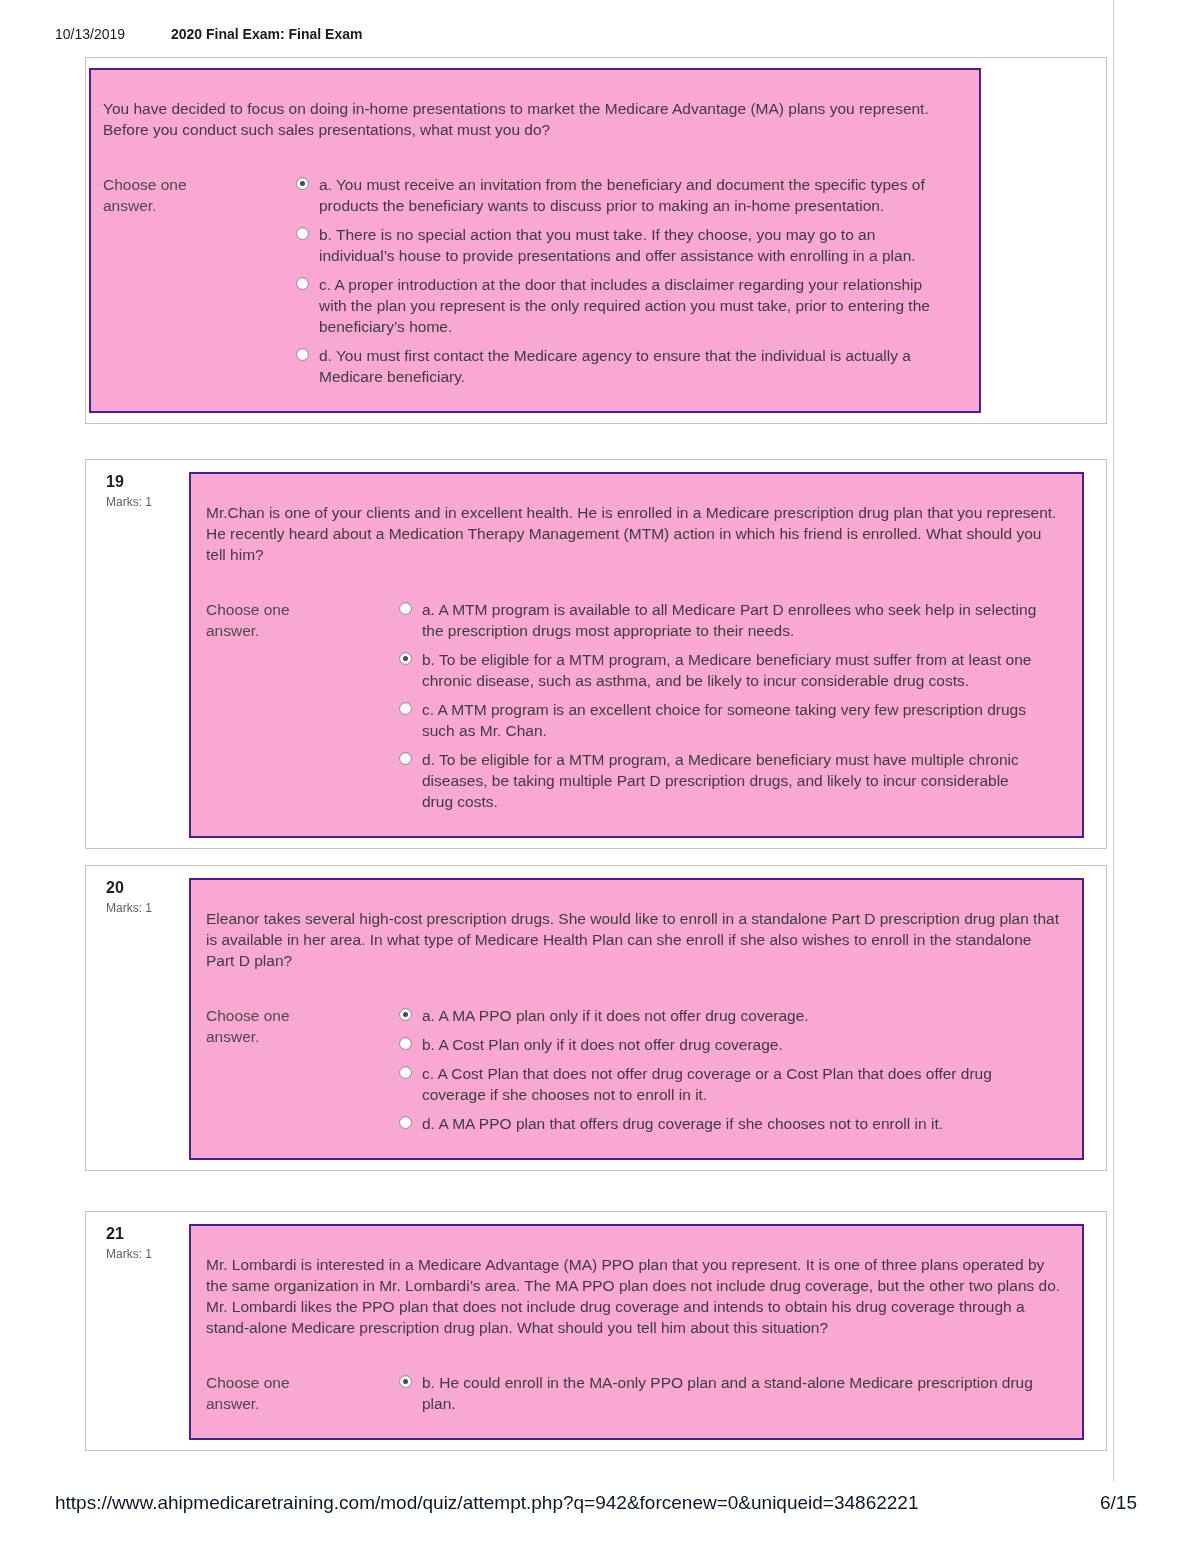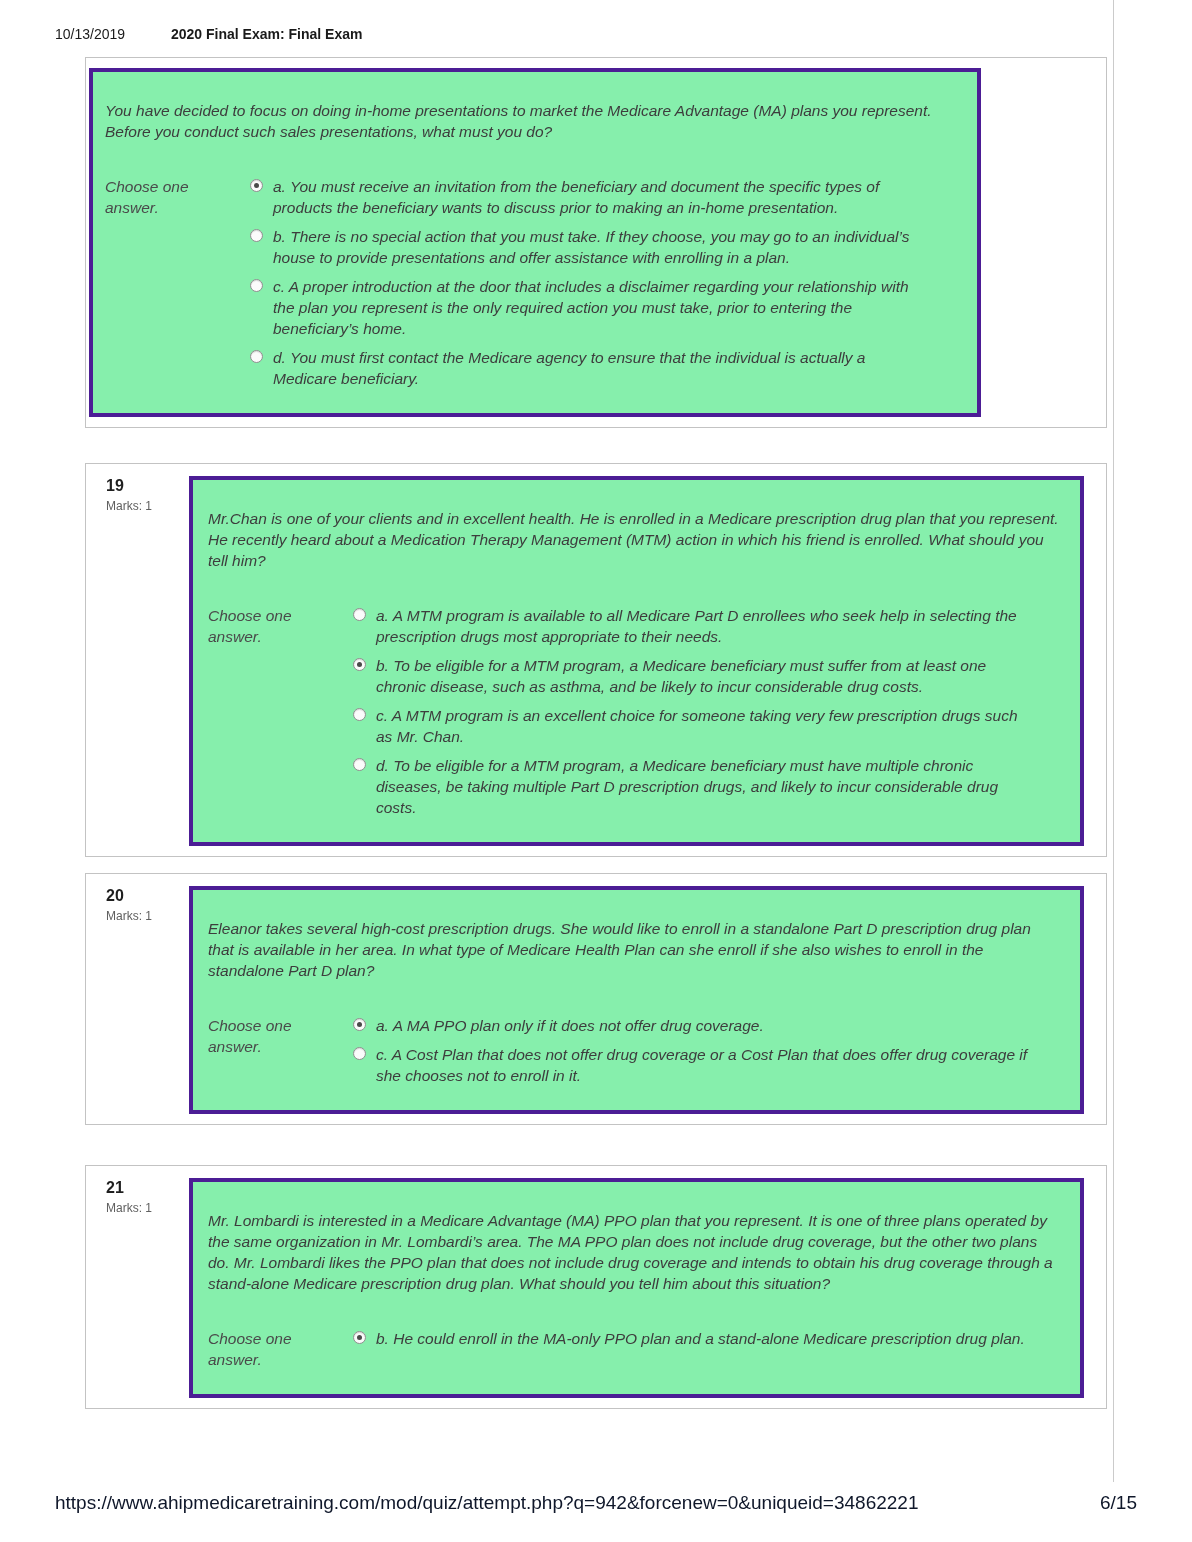--- a/index.html
+++ b/index.html
@@ -19,25 +19,25 @@
 
   .qblock { border: 1px solid #c3c3c3; background: #fff; display: flex; }
   .q19 { margin-top: 35px; }
   .q20 { margin-top: 16px; }
   .q21wrap { margin-top: 40px; height: 282px; overflow: hidden; }
 
   .qnum-col { width: 103px; flex-shrink: 0; padding: 12px 0 0 20px; }
   .qnum { font-size: 16px; font-weight: bold; color: #1f1f1f; line-height: 20px; }
   .qmarks { font-size: 12px; color: #606060; margin-top: 3px; line-height: 15px; }
 
-  .qbox { flex: 1; border: 4px solid #4c1d95; margin: 12px 22px 10px 0; padding: 28px 20px 24px 15px; background: #86efac; font-style: italic; }
+  .qbox { flex: 1; border: 2px solid #4c1d95; margin: 12px 22px 10px 0; padding: 28px 20px 24px 15px; background: #f9a8d4; }
   .q18 .qbox { margin: 10px 125px 10px 3px; padding: 28px 20px 24px 12px; }
 
   .qtext { margin: 0; }
-  .answer-area { display: flex; margin-top: 34px; }
+  .answer-area { display: flex; margin-top: 34px; gap: 48px; }
   .choose-label { width: 100px; margin-right: 45px; flex-shrink: 0; color: #4a4a4a; }
   .options { flex: 1; padding-right: 25px; display: flex; flex-direction: column; gap: 8px; }
   .option { display: flex; align-items: flex-start; }
   .radio {
     width: 13px; height: 13px; margin: 3px 10px 0 0; flex-shrink: 0;
     border: 1px solid #8f8f8f; border-radius: 50%; background: #fbfbfb;
     box-shadow: inset 0 1px 1px rgba(0,0,0,0.14); position: relative;
   }
   .radio.checked::after {
     content: ""; position: absolute; left: 3px; top: 3px; width: 5px; height: 5px;
@@ -128,21 +128,29 @@
       <p class="qtext">Eleanor takes several high-cost prescription drugs. She would like to enroll in a standalone Part D prescription drug plan that is available in her area. In what type of Medicare Health Plan can she enroll if she also wishes to enroll in the standalone Part D plan?</p>
       <div class="answer-area">
         <div class="choose-label">Choose one answer.</div>
         <div class="options">
           <div class="option">
             <span class="radio checked"></span>
             <span class="opt-label">a. A MA PPO plan only if it does not offer drug coverage.</span>
           </div>
           <div class="option">
             <span class="radio"></span>
+            <span class="opt-label">b. A Cost Plan only if it does not offer drug coverage.</span>
+          </div>
+          <div class="option">
+            <span class="radio"></span>
             <span class="opt-label">c. A Cost Plan that does not offer drug coverage or a Cost Plan that does offer drug coverage if she chooses not to enroll in it.</span>
+          </div>
+          <div class="option">
+            <span class="radio"></span>
+            <span class="opt-label">d. A MA PPO plan that offers drug coverage if she chooses not to enroll in it.</span>
           </div>
         </div>
       </div>
     </div>
   </div>
 
   <div class="q21wrap">
     <div class="qblock q21">
       <div class="qnum-col">
         <div class="qnum">21</div>

